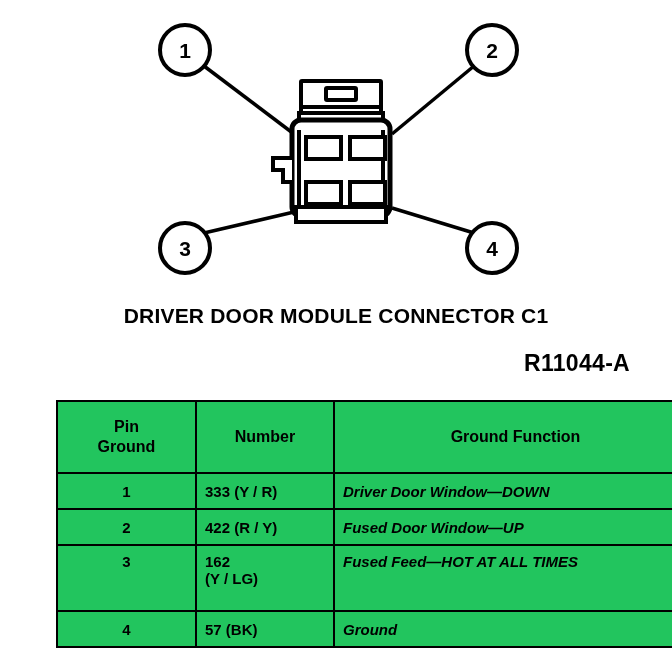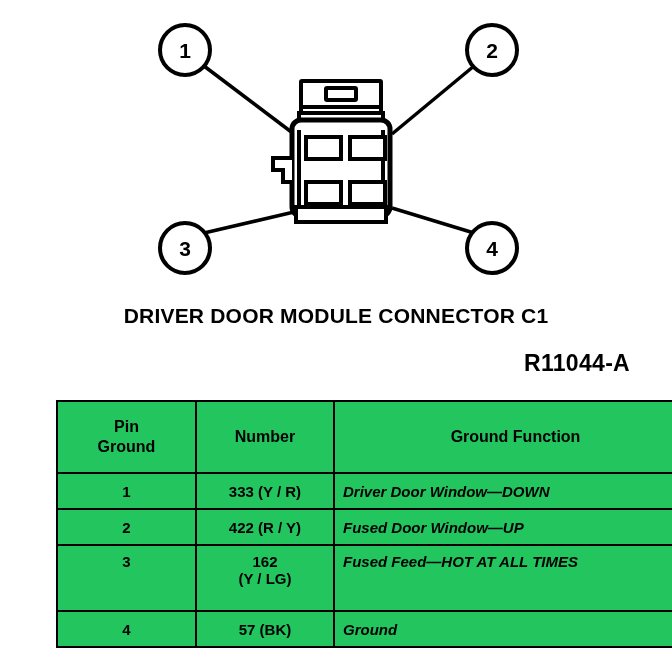--- a/index.html
+++ b/index.html
@@ -85,21 +85,21 @@
     text-align: center;
     font-size: 16px;
     height: 70px;
     line-height: 1.25;
   }
   col.c-pin    { width: 139px; }
   col.c-circ   { width: 138px; }
   col.c-func   { width: 363px; }
 
   td.cell-pin   { text-align: center; }
-  td.cell-circ  { text-align: center; }
+  td.cell-circ  { text-align: left; }
   td.cell-func  { text-align: left; padding-left: 10px; font-style: italic; }
 
   tr.row-std td { height: 34px; }
   tr.row-tall td { height: 57px; vertical-align: top; padding-top: 7px; }
   tr.row-tall td.cell-pin { vertical-align: top; }
 
   .circ-line2 { display: block; }
 </style>
 </head>
 <body>

